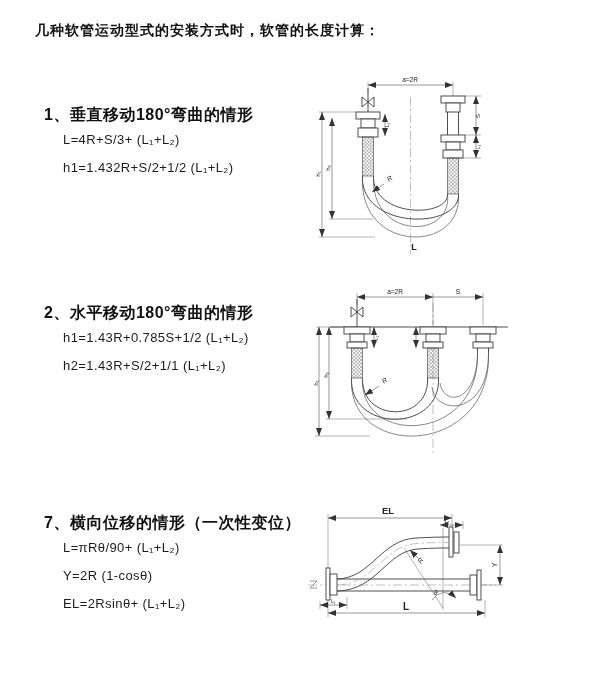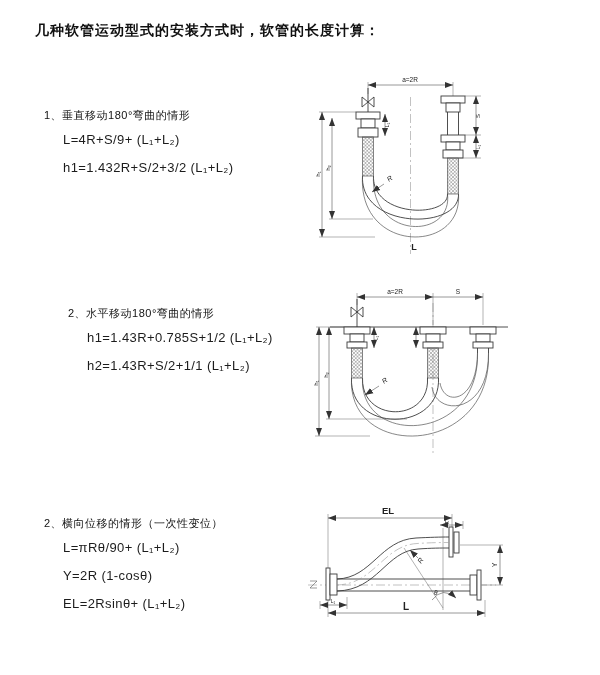--- a/index.html
+++ b/index.html
@@ -5,42 +5,42 @@
   html,body{margin:0;padding:0;background:#ffffff;}
   #canvas{
     position:relative;width:600px;height:675px;background:#ffffff;
     font-family:"Liberation Sans","DejaVu Sans",sans-serif;color:#1a1a1a;overflow:hidden;
   }
   .page-title{
     position:absolute;left:35px;top:22px;font-size:14px;font-weight:bold;
     letter-spacing:1px;color:#111;white-space:nowrap;
   }
   .sec{position:absolute;left:44px;}
-  .sec-heading{font-size:11px;font-weight:normal;line-height:22px;color:#111;letter-spacing:0.5px;white-space:nowrap;}
+  .sec-heading{font-size:16px;font-weight:bold;line-height:22px;color:#111;letter-spacing:0.5px;white-space:nowrap;}
   .formula{font-size:13px;line-height:28px;padding-left:19px;letter-spacing:0.4px;color:#1c1c1c;white-space:nowrap;}
   .diag{position:absolute;}
   svg text{fill:#222;font-family:"Liberation Sans","DejaVu Sans",sans-serif;}
   .geo{stroke:#3b3b3b;stroke-width:0.9;fill:none;}
   .geo2{stroke:#555;stroke-width:0.7;fill:none;}
   .dim{stroke:#444;stroke-width:0.55;fill:none;}
   .ext{stroke:#555;stroke-width:0.45;fill:none;}
   .cl{stroke:#999;stroke-width:0.6;fill:none;stroke-dasharray:9 3 2 3;}
   .fl{fill:#ffffff;stroke:#3b3b3b;stroke-width:0.9;}
 </style>
 </head>
 <body>
 
 <div id="canvas">
 
   <div class="page-title">几种软管运动型式的安装方式时，软管的长度计算：</div>
 
   <div class="sec" style="top:104px;">
     <div class="sec-heading">1、垂直移动180°弯曲的情形</div>
-    <div class="formula">L=4R+S/9+ (L₁+L₂)</div>
-    <div class="formula">h1=1.432R+S/2+3/2 (L₁+L₂)</div>
+    <div class="formula">L=4R+S/3+ (L₁+L₂)</div>
+    <div class="formula">h1=1.432R+S/2+1/2 (L₁+L₂)</div>
   </div>
 
   <svg class="diag" style="left:313px;top:72px;" width="277" height="188" viewBox="0 0 277 188">
     <defs>
       <marker id="a-ar" viewBox="0 0 10 10" refX="9" refY="5" markerWidth="9" markerHeight="9" orient="auto-start-reverse" markerUnits="userSpaceOnUse">
         <path d="M0,1.6 L9,5 L0,8.4 z" fill="#333"></path>
       </marker>
       <pattern id="a-braid" width="3.5" height="3.5" patternUnits="userSpaceOnUse">
         <path d="M0,3.5 L3.5,0 M0,0 L3.5,3.5" stroke="#666" stroke-width="0.45"></path>
       </pattern>
@@ -104,21 +104,21 @@
     <line class="dim" x1="163" y1="63" x2="163" y2="86" marker-start="url(#a-ar)" marker-end="url(#a-ar)"></line>
     <text x="166.5" y="44" font-size="6" text-anchor="middle" transform="rotate(-90 166.5 44)">S</text>
     <text x="166.5" y="75" font-size="5" text-anchor="middle" transform="rotate(-90 166.5 75)">L₁</text>
 
     <line class="dim" x1="71" y1="112" x2="59" y2="120" marker-end="url(#a-ar)"></line>
     <text x="76" y="110" font-size="7" font-style="italic" transform="rotate(-35 76 110)">R</text>
 
     <text x="101" y="178" font-size="9" font-weight="600" text-anchor="middle">L</text>
   </svg>
 
-  <div class="sec" style="top:302px;margin-left:24px;">
+  <div class="sec" style="top:302px;">
     <div class="sec-heading">2、水平移动180°弯曲的情形</div>
     <div class="formula">h1=1.43R+0.785S+1/2 (L₁+L₂)</div>
     <div class="formula">h2=1.43R+S/2+1/1 (L₁+L₂)</div>
   </div>
 
   <svg class="diag" style="left:312px;top:283px;" width="282" height="180" viewBox="0 0 282 180">
     <defs>
       <marker id="b-ar" viewBox="0 0 10 10" refX="9" refY="5" markerWidth="9" markerHeight="9" orient="auto-start-reverse" markerUnits="userSpaceOnUse">
         <path d="M0,1.6 L9,5 L0,8.4 z" fill="#333"></path>
       </marker>
@@ -185,21 +185,21 @@
 
     <line class="dim" x1="62" y1="44" x2="62" y2="65" marker-start="url(#b-ar)" marker-end="url(#b-ar)"></line>
     <line class="dim" x1="104" y1="44" x2="104" y2="65" marker-start="url(#b-ar)" marker-end="url(#b-ar)"></line>
     <text x="66" y="55" font-size="4.8" text-anchor="middle" transform="rotate(-90 66 55)">L₁</text>
 
     <line class="dim" x1="67" y1="103" x2="53" y2="112" marker-end="url(#b-ar)"></line>
     <text x="72" y="101" font-size="7" font-style="italic" transform="rotate(-35 72 101)">R</text>
   </svg>
 
   <div class="sec" style="top:512px;">
-    <div class="sec-heading">2、横向位移的情形（一次性变位）</div>
+    <div class="sec-heading">7、横向位移的情形（一次性变位）</div>
     <div class="formula">L=πRθ/90+ (L₁+L₂)</div>
     <div class="formula">Y=2R (1-cosθ)</div>
     <div class="formula">EL=2Rsinθ+ (L₁+L₂)</div>
   </div>
 
   <svg class="diag" style="left:300px;top:498px;" width="300" height="147" viewBox="0 0 300 147">
     <defs>
       <marker id="c-ar" viewBox="0 0 10 10" refX="9" refY="5" markerWidth="9" markerHeight="9" orient="auto-start-reverse" markerUnits="userSpaceOnUse">
         <path d="M0,1.6 L9,5 L0,8.4 z" fill="#333"></path>
       </marker>

